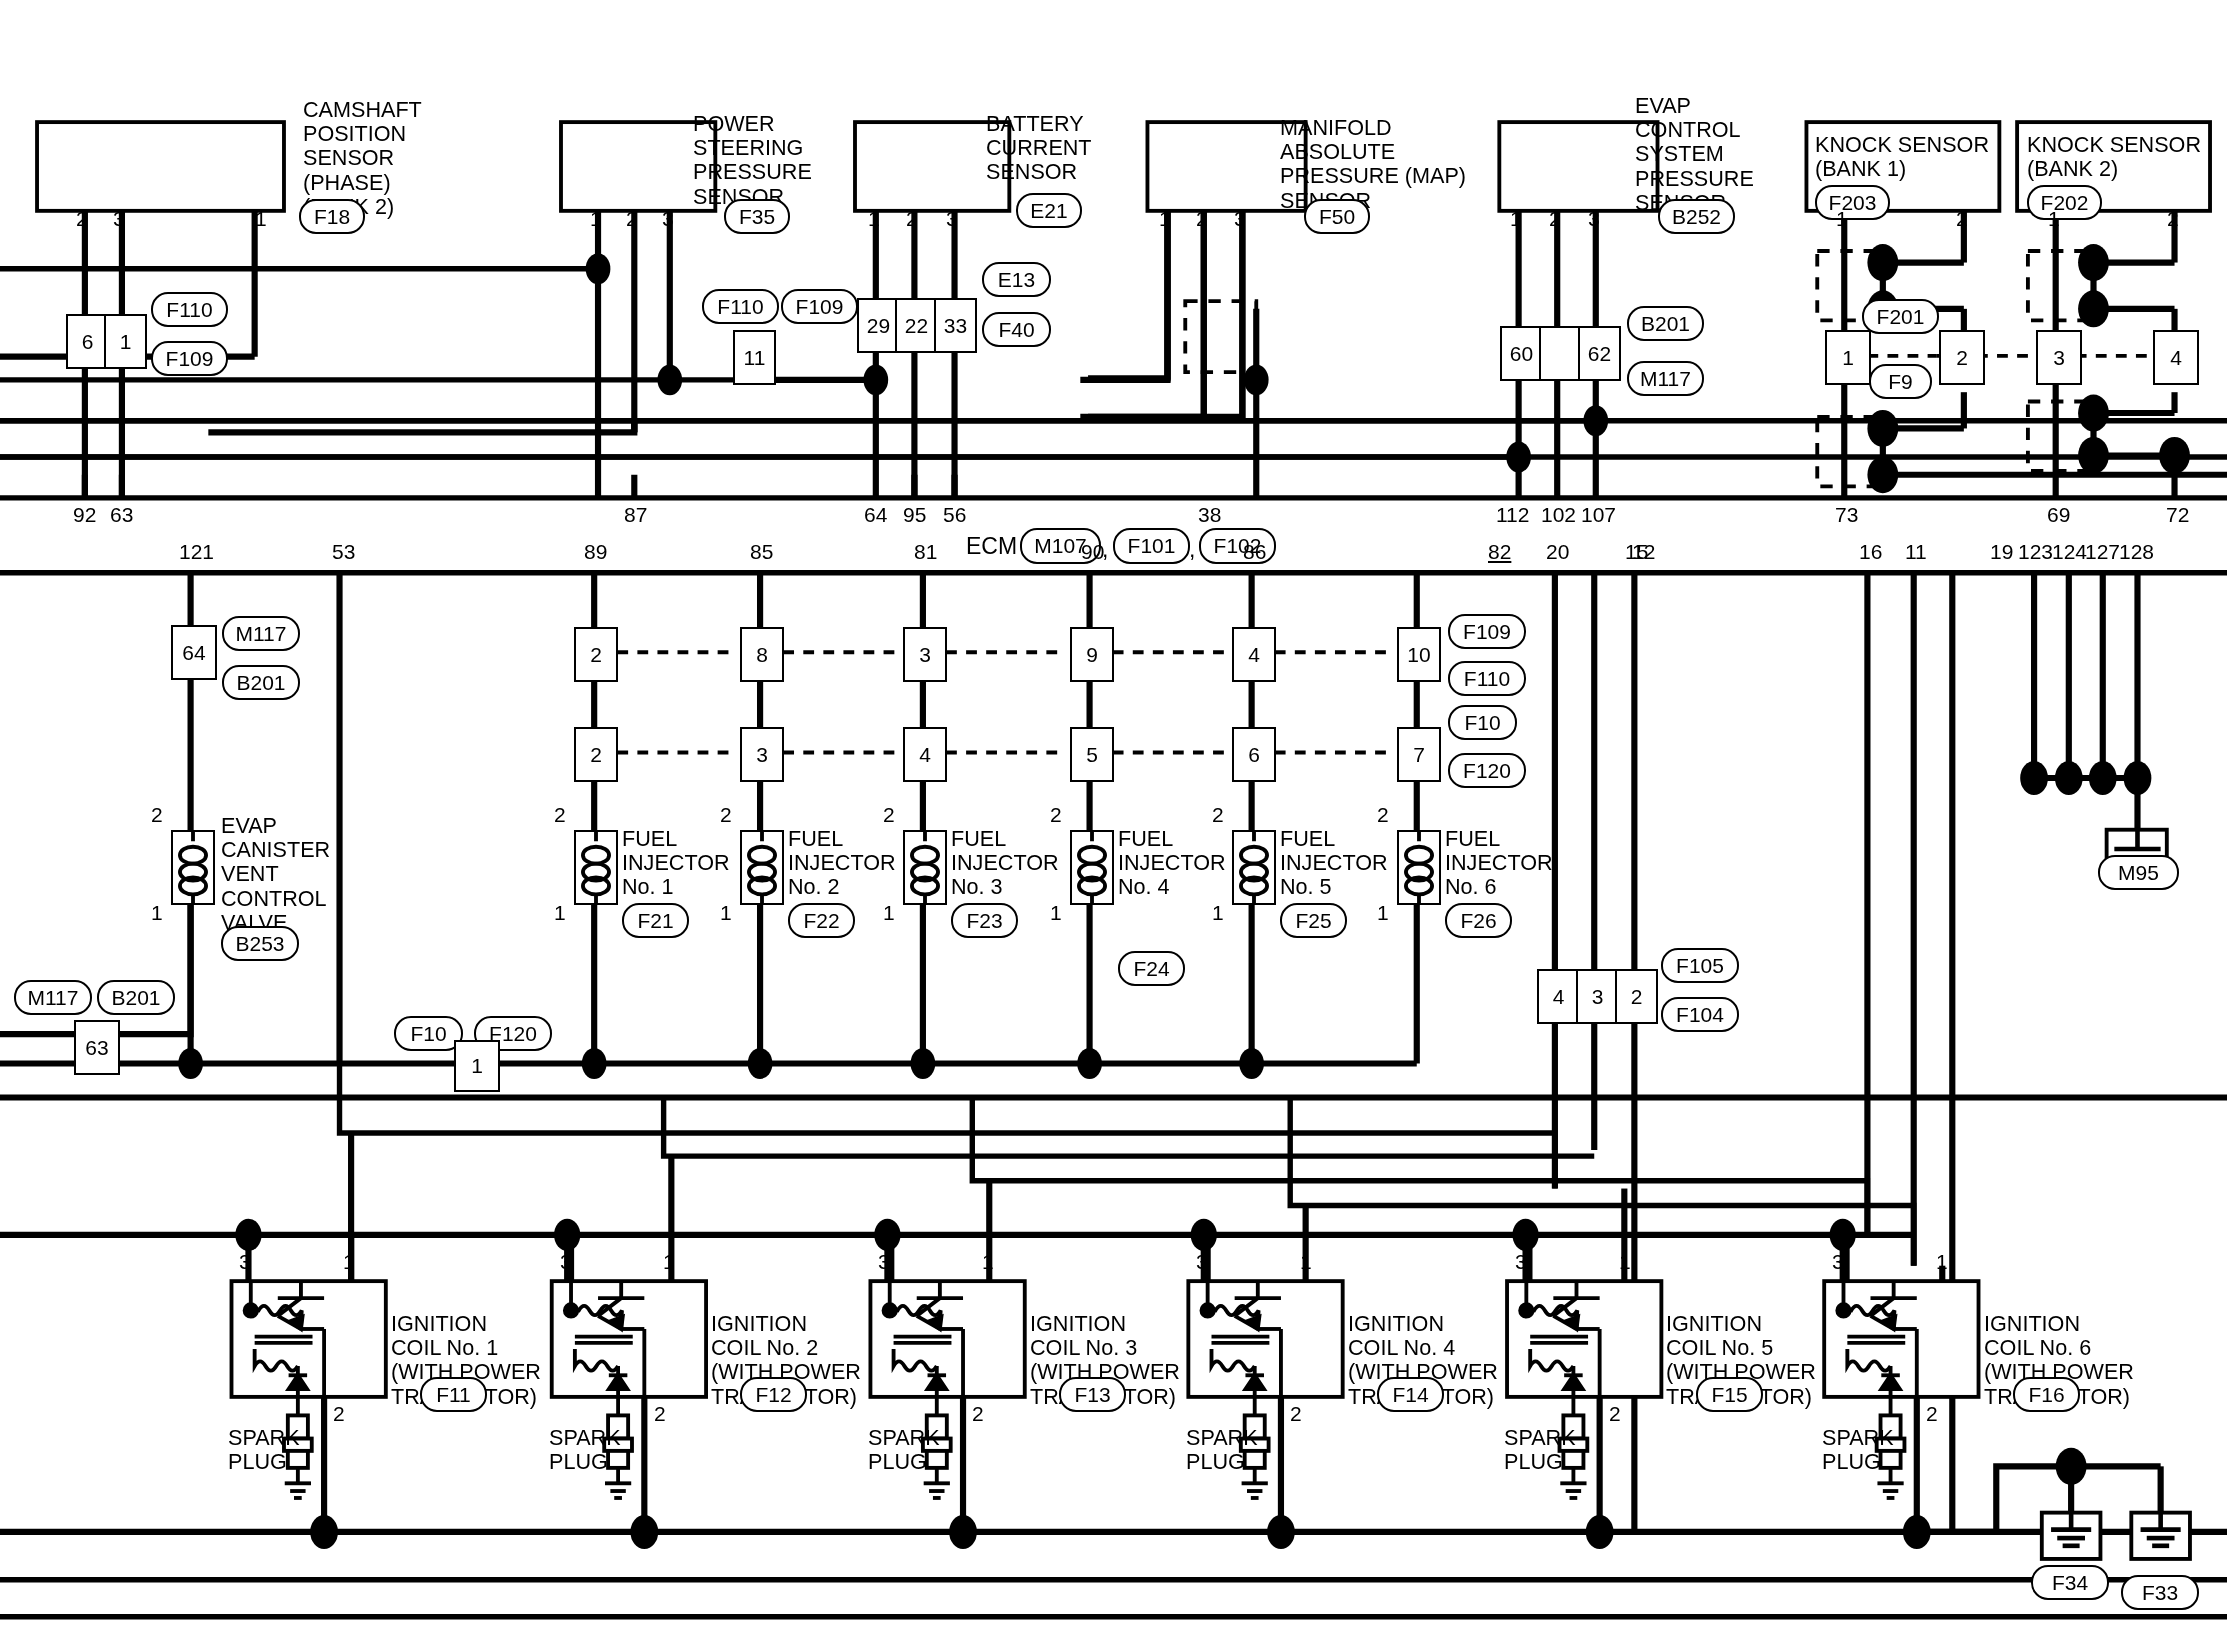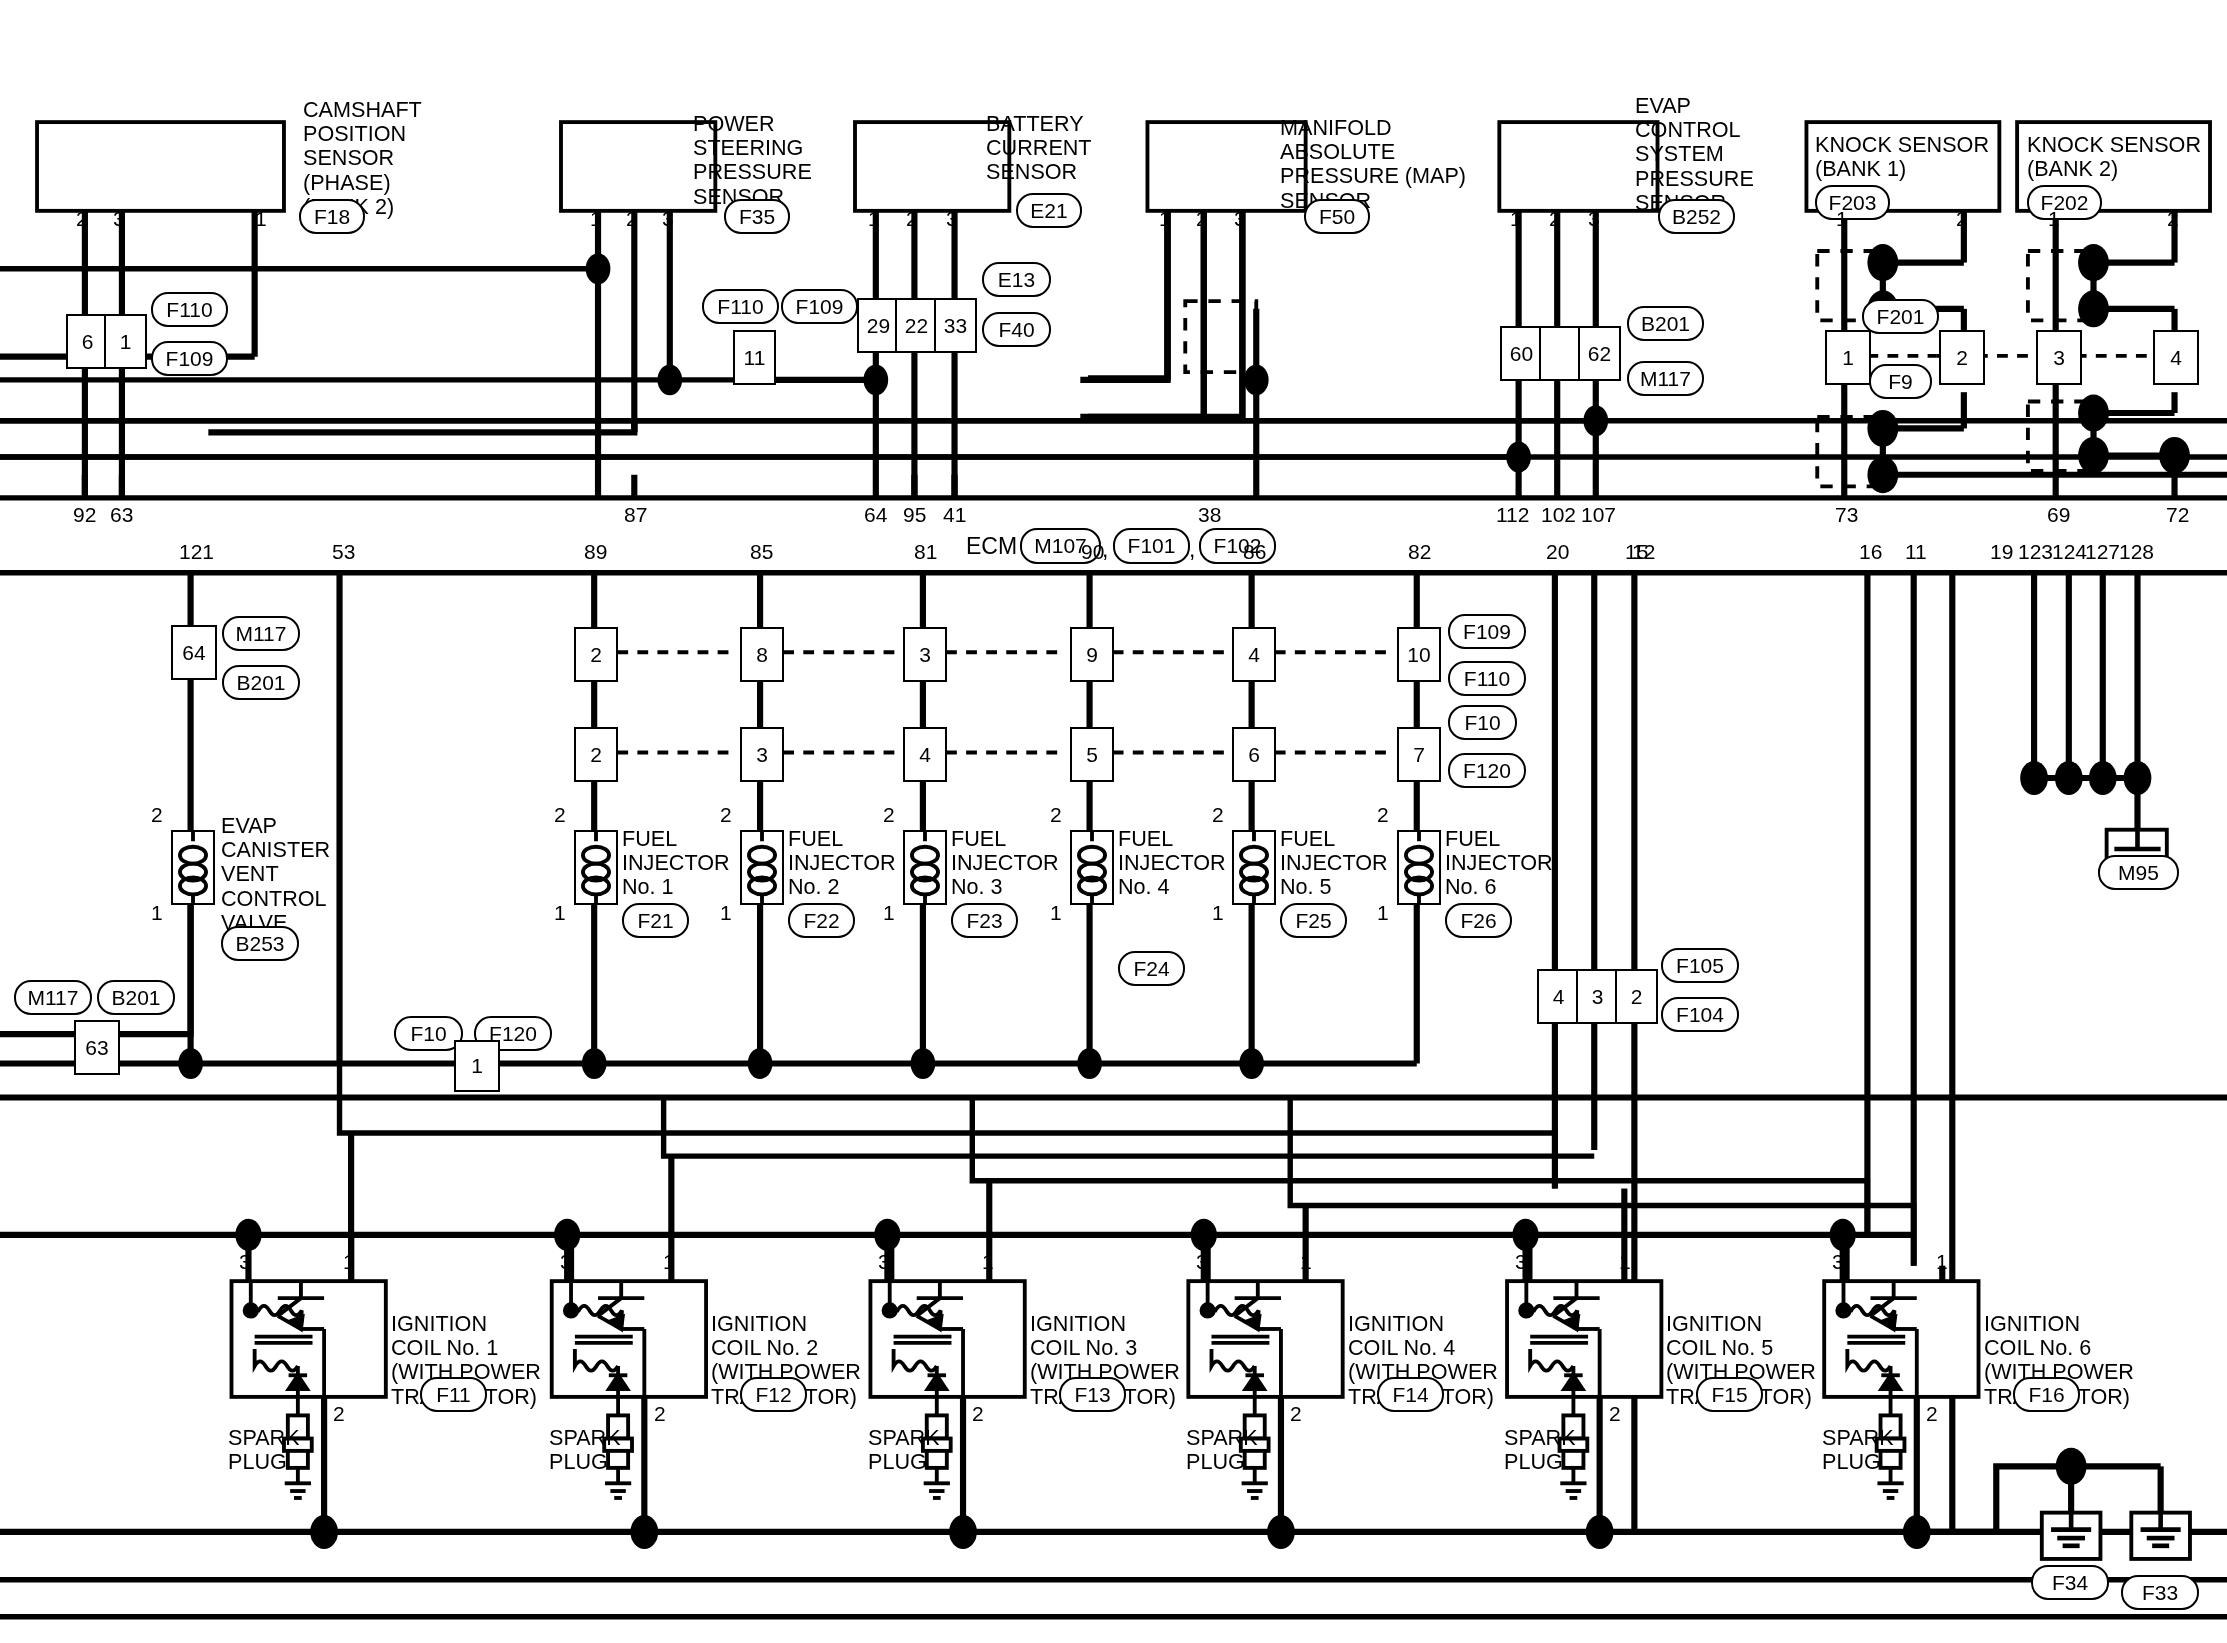--- a/index.html
+++ b/index.html
@@ -549,21 +549,21 @@
 <div class="pill" style="left:1869px;top:364px;width:59px;">F9</div>
 
 <div class="sq" style="left:2036px;top:330px;width:42px;height:51px;">3</div>
 <div class="sq" style="left:2153px;top:330px;width:42px;height:51px;">4</div>
 
 <div class="lbl pin" style="left:73px;top:503px;">92</div>
 <div class="lbl pin" style="left:110px;top:503px;">63</div>
 <div class="lbl pin" style="left:624px;top:503px;">87</div>
 <div class="lbl pin" style="left:864px;top:503px;">64</div>
 <div class="lbl pin" style="left:903px;top:503px;">95</div>
-<div class="lbl pin" style="left:943px;top:503px;">41</div>
+<div class="lbl pin" style="left:943px;top:503px;">56</div>
 <div class="lbl pin" style="left:1198px;top:503px;">38</div>
 <div class="lbl pin" style="left:1496px;top:503px;">112</div>
 <div class="lbl pin" style="left:1541px;top:503px;">102</div>
 <div class="lbl pin" style="left:1581px;top:503px;">107</div>
 <div class="lbl pin" style="left:1835px;top:503px;">73</div>
 <div class="lbl pin" style="left:2047px;top:503px;">69</div>
 <div class="lbl pin" style="left:2166px;top:503px;">72</div>
 
 <div class="lbl t30" style="left:966px;top:534px;">ECM</div>
 <div class="pill" style="left:1020px;top:528px;width:77px;height:32px;">M107</div>
@@ -572,21 +572,21 @@
 <div class="lbl t30" style="left:1189px;top:537px;">,</div>
 <div class="pill" style="left:1199px;top:528px;width:73px;height:32px;">F102</div>
 
 <div class="lbl pin" style="left:179px;top:540px;">121</div>
 <div class="lbl pin" style="left:332px;top:540px;">53</div>
 <div class="lbl pin" style="left:584px;top:540px;">89</div>
 <div class="lbl pin" style="left:750px;top:540px;">85</div>
 <div class="lbl pin" style="left:914px;top:540px;">81</div>
 <div class="lbl pin" style="left:1081px;top:540px;">90</div>
 <div class="lbl pin" style="left:1243px;top:540px;">86</div>
-<div class="lbl pin" style="left:1408px;top:540px;">82</div>
+<div class="lbl pin" style="left:1488px;top:540px;text-decoration:underline;">82</div>
 <div class="lbl pin" style="left:1546px;top:540px;">20</div>
 <div class="lbl pin" style="left:1632px;top:540px;">12</div>
 <div class="lbl pin" style="left:1625px;top:540px;">15</div>
 <div class="lbl pin" style="left:1859px;top:540px;">16</div>
 <div class="lbl pin" style="left:1905px;top:540px;">11</div>
 <div class="lbl pin" style="left:1962px;top:540px;margin-left:28px;">19</div>
 <div class="lbl pin" style="left:2018px;top:540px;">123</div>
 <div class="lbl pin" style="left:2052px;top:540px;">124</div>
 <div class="lbl pin" style="left:2085px;top:540px;">127</div>
 <div class="lbl pin" style="left:2119px;top:540px;">128</div>

